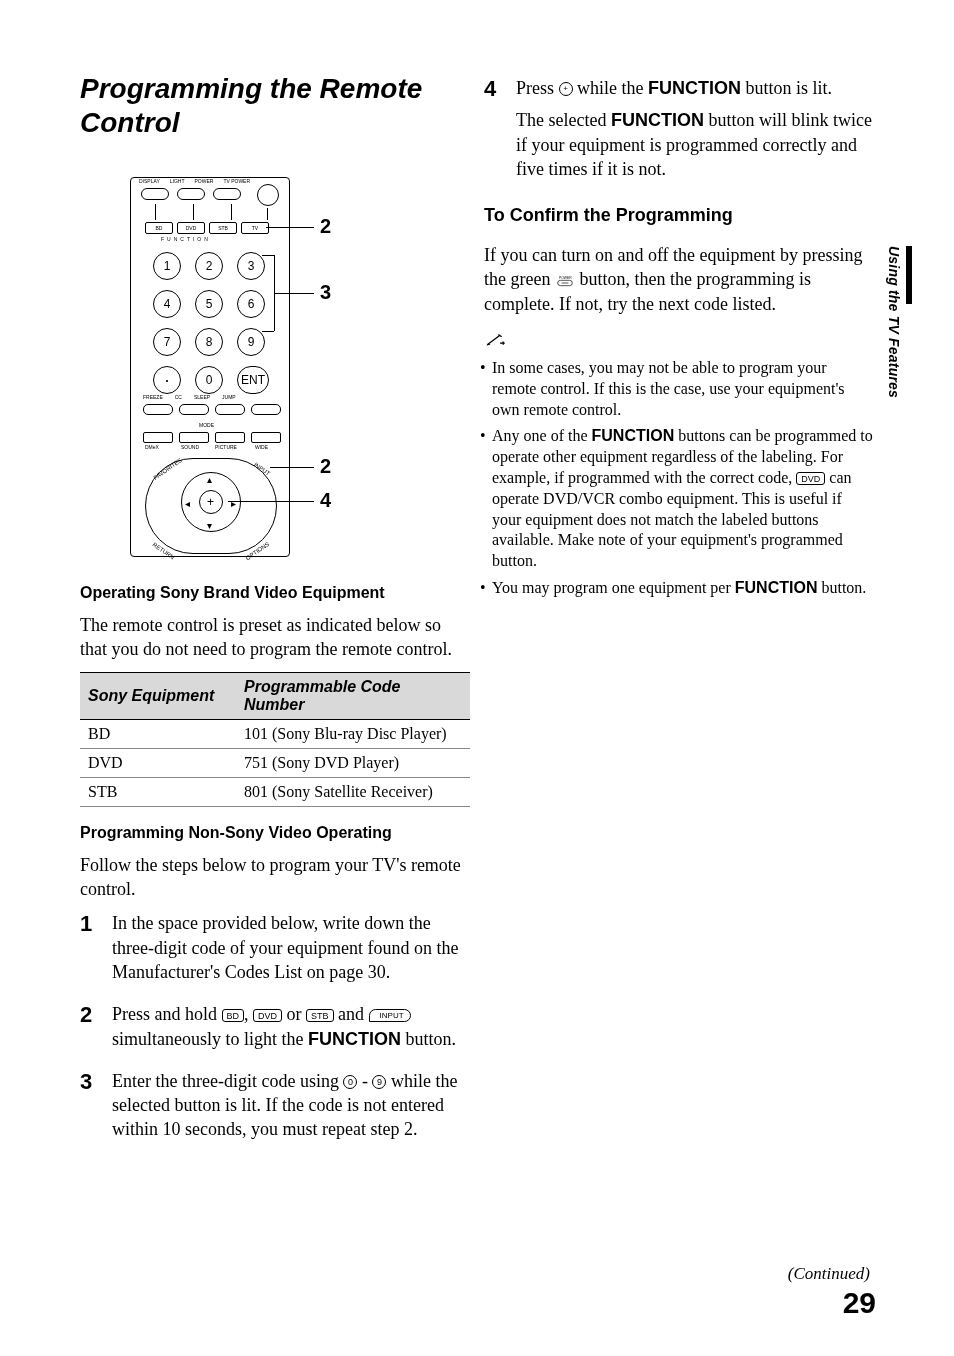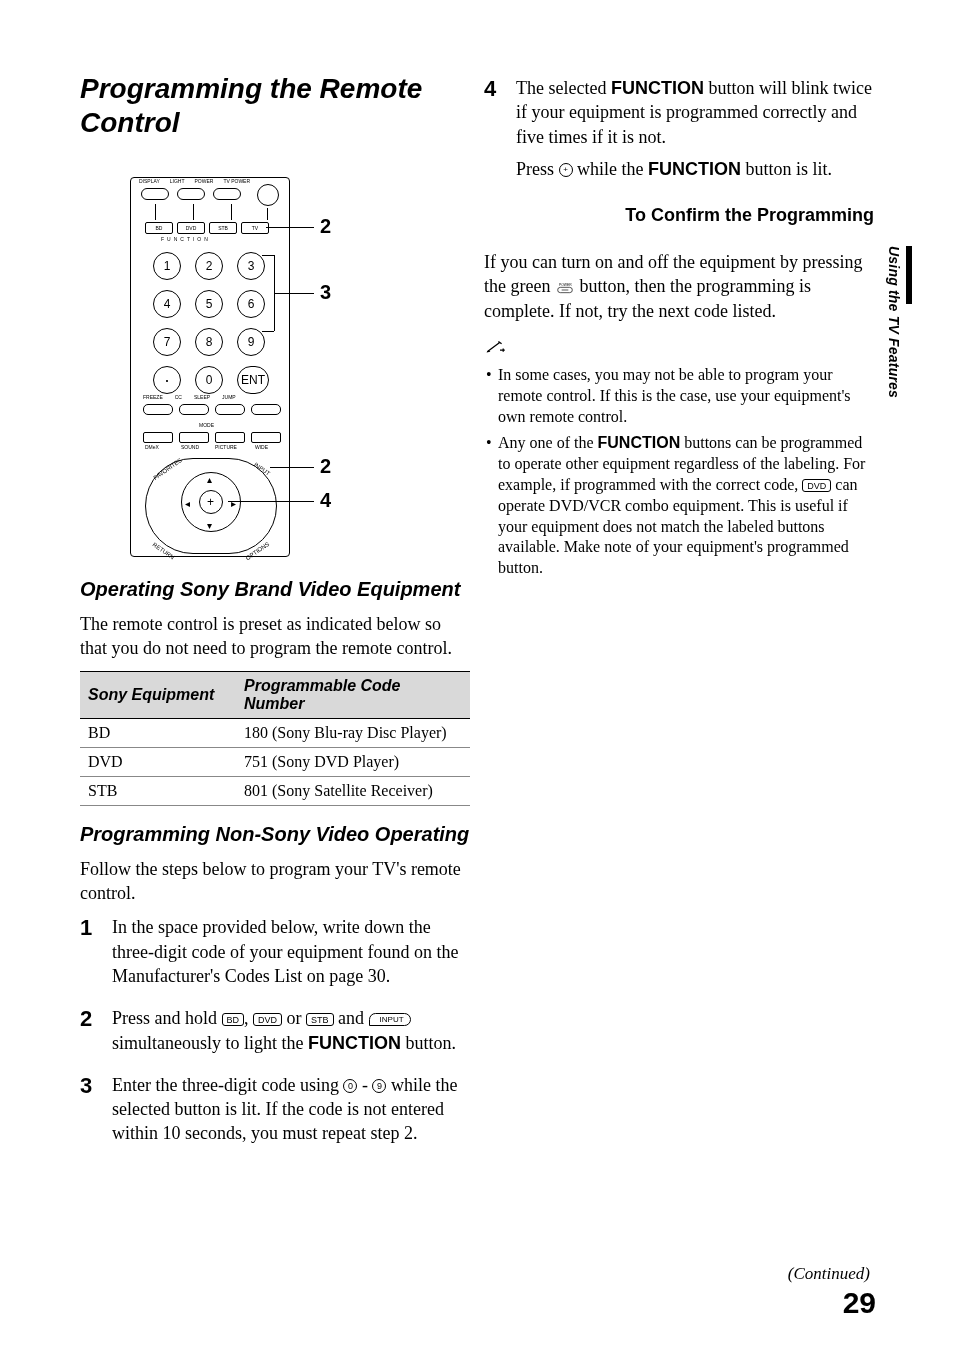--- a/index.html
+++ b/index.html
@@ -1,22 +1,22 @@
 <!DOCTYPE html>
 <html><head>
 <meta charset="utf-8">
 <style>
   * { box-sizing: border-box; margin: 0; padding: 0; }
   html, body { width: 954px; height: 1356px; background: #fff; font-family: "Times New Roman", Times, serif; color: #000; }
   .page { position: relative; width: 954px; height: 1356px; padding: 72px 80px 60px 80px; }
   .columns { display: flex; gap: 14px; }
   .col { flex: 1; min-width: 0; }
   h1.title { font-size: 28px; font-weight: bold; font-style: italic; font-family: Arial, Helvetica, sans-serif; line-height: 1.2; margin-bottom: 28px; }
-  h2.sub { font-size: 20px; font-weight: bold; font-style: italic; font-family: Arial, Helvetica, sans-serif; line-height: 1.25; margin-top: 10px; margin-bottom: 10px; }
-  h3.sub2 { font-size: 18px; font-weight: bold; font-family: Arial, Helvetica, sans-serif; margin-bottom: 24px; text-align: right; }
+  h2.sub { font-size: 16px; font-weight: bold; font-family: Arial, Helvetica, sans-serif; line-height: 1.25; margin-top: 16px; margin-bottom: 10px; }
+  h3.sub2 { font-size: 18px; font-weight: bold; font-family: Arial, Helvetica, sans-serif; margin-bottom: 17px; }
   p.body { font-size: 18px; line-height: 1.35; margin-bottom: 10px; }
   .steps { margin-top: 4px; }
   .step { display: flex; margin-bottom: 10px; }
   .stepnum { width: 32px; font-size: 22px; font-weight: bold; font-family: Arial, Helvetica, sans-serif; flex-shrink: 0; }
   .steptext { flex: 1; font-size: 18px; line-height: 1.35; }
   .steptext p { margin-bottom: 8px; }
   .codeline { margin-top: 4px; }
   .codeline .ul { display:inline-block; border-bottom: 1px solid #000; width: 110px; height: 1.1em; vertical-align: baseline; margin-left: 2px;}
   table.codes { width: 100%; border-collapse: collapse; margin-top: 8px; margin-bottom: 16px; font-size: 16px; }
   table.codes th { background: #d9d9d9; font-family: Arial, Helvetica, sans-serif; font-style: italic; font-weight: bold; text-align: left; padding: 5px 8px; border-top: 1px solid #000; border-bottom: 1px solid #000; }
@@ -49,21 +49,21 @@
   .modebox .lab { position:absolute; font-size:5px; font-family:Arial; }
   .navwrap { position:absolute; left:14px; top:280px; width:132px; height:100px; }
   .navwrap .outer { position:absolute; left:0; top:0; width:132px; height:96px; border:1px solid #000; border-radius:48px/48px;}
   .navwrap .ring { position:absolute; left:36px; top:14px; width:60px; height:60px; border:1.5px solid #000; border-radius:50%; }
   .navwrap .center { position:absolute; left:54px; top:32px; width:24px; height:24px; border:1.5px solid #000; border-radius:50%; }
   .navwrap .plus { position:absolute; left:62px; top:37px; font-size:12px; font-family:Arial;}
   .navwrap .arrow { position:absolute; font-size:10px; font-family:Arial;}
   .navwrap .diag { position:absolute; font-size:6px; font-family:Arial; }
   .callout { position:absolute; font-size:20px; font-weight:bold; font-family:Arial; }
   .bullets { margin-top:6px; }
-  .bullets li { font-size:16px; line-height:1.3; margin-left:14px; margin-bottom:6px; list-style:none; position:relative; padding-left:0;}
+  .bullets li { font-size:16px; line-height:1.3; margin-left:8px; margin-bottom:6px; list-style:none; position:relative; padding-left:0;}
   .bullets li::before { content:"•"; position:absolute; left:-12px; }
   .noteicon { display:inline-block; width:24px; height:16px; position:relative; margin-top:6px; margin-bottom:4px;}
   .noteicon svg { width:24px; height:16px; }
   .inline-icon { display:inline-block; vertical-align:middle; border:1px solid #000; font-size:9px; font-family:Arial; padding:0 4px; border-radius:3px; line-height:12px; height:13px; position:relative; top:-1px;}
   .inline-icon.round { border-radius:50%; width:14px; height:14px; padding:0; text-align:center; line-height:12px;}
   .inline-icon.input { border-radius:7px 7px 7px 0; padding:0 6px 0 10px; font-size:8px;}
   .inline-icon.power { border:none; padding:0;}
   .inline-icon.power svg{width:20px;height:14px;vertical-align:middle;}
   .inline-icon.enter { border-radius:50%; width:14px; height:14px; padding:0; text-align:center; line-height:11px; font-size:8px;}
   .continued { position:absolute; right:84px; bottom:72px; font-style:italic; font-size:17px; }
@@ -190,21 +190,21 @@
       <p class="body">The remote control is preset as indicated below so that you do not need to program the remote control.</p>
 
       <table class="codes">
         <tbody>
             <tr>
           <th>Sony Equipment</th>
           <th>Programmable Code Number</th>
         </tr>
         <tr>
               <td>BD</td>
-              <td>180 (Sony Blu-ray Disc Player)</td>
+              <td>101 (Sony Blu-ray Disc Player)</td>
             </tr>
         <tr>
               <td>DVD</td>
               <td>751 (Sony DVD Player)</td>
             </tr>
         <tr>
               <td>STB</td>
               <td>801 (Sony Satellite Receiver)</td>
             </tr>
       </tbody>
@@ -248,26 +248,26 @@
       </div>
     </div>
 
     <div class="col">
 
       <div class="steps">
         <div class="step">
           <div class="stepnum">4</div>
           <div class="steptext">
             <p>
-              <span>The selected </span><b class="sans">FUNCTION</b><span> button will blink twice if your equipment is programmed correctly and five times if it is not.</span>
-            </p>
-            <p>
               <span>Press </span>
               <span class="inline-icon enter">+</span>
               <span> while the </span><b class="sans">FUNCTION</b><span> button is lit.</span>
+            </p>
+            <p>
+              <span>The selected </span><b class="sans">FUNCTION</b><span> button will blink twice if your equipment is programmed correctly and five times if it is not.</span>
             </p>
           </div>
         </div>
       </div>
 
       <h3 class="sub2" style="margin-top:16px;">To Confirm the Programming</h3>
       <p class="body">
         <span>If you can turn on and off the equipment by pressing the green </span>
         <span class="inline-icon power">
           <svg viewBox="0 0 30 20">
@@ -286,20 +286,23 @@
           </svg>
       </span>
 
       <ul class="bullets">
         <li>In some cases, you may not be able to program your remote control. If this is the case, use your equipment's own remote control.</li>
         <li>
           <span>Any one of the </span><b class="sans">FUNCTION</b><span> buttons can be programmed to operate other equipment regardless of the labeling. For example, if programmed with the correct code, </span>
           <span class="inline-icon">DVD</span>
           <span> can operate DVD/VCR combo equipment. This is useful if your equipment does not match the labeled buttons available. Make note of your equipment's programmed button.</span>
         </li>
+        <li>
+          <span>You may program one equipment per </span><b class="sans">FUNCTION</b><span> button.</span>
+        </li>
       </ul>
 
     </div>
   </div>
 
   <div class="continued">(Continued)</div>
   <div class="pagenum">29</div>
 </div>
 
 </body></html>

